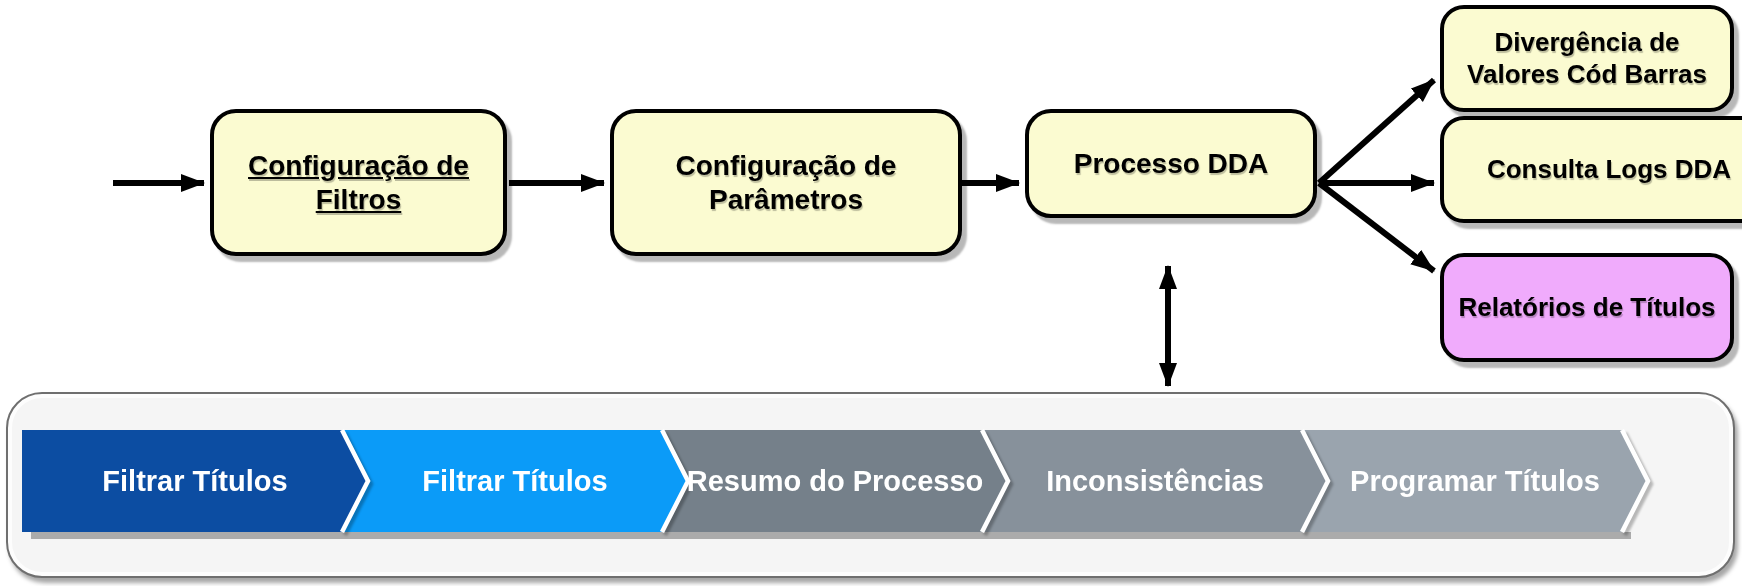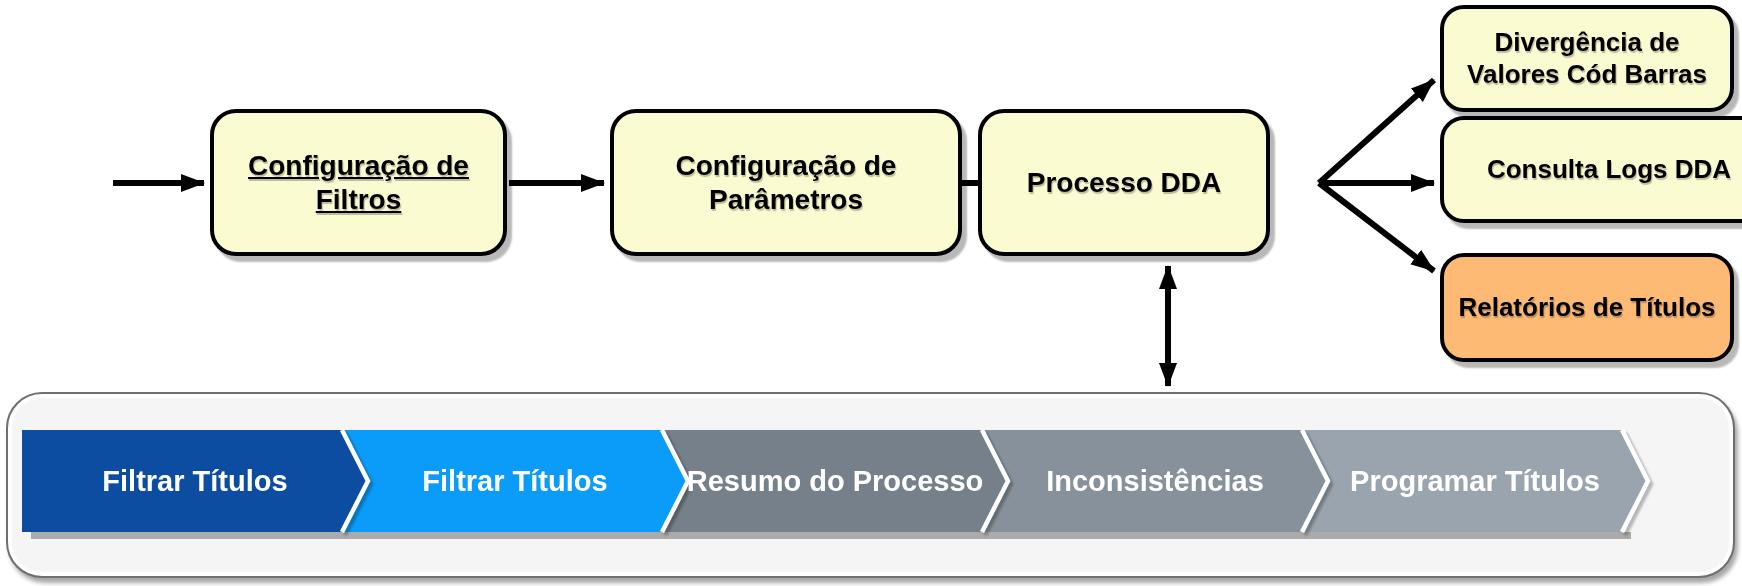--- a/index.html
+++ b/index.html
@@ -46,21 +46,21 @@
     border-radius: 50%;
     display: flex;
     align-items: center;
     justify-content: center;
     font-weight: bold;
     font-size: 20px;
     color: #000;
   }
   #node-step1 { left: 210px;  top: 109px; width: 297px; height: 147px; text-decoration: underline; }
   #node-step2 { left: 610px;  top: 109px; width: 352px; height: 147px; }
-  #node-step3 { left: 978px; top: 109px; width: 292px; height: 147px; }
+  #node-step3 { left: 1025px; top: 109px; width: 292px; height: 109px; }
   #node-out1  { left: 1440px; top: 5px;   width: 294px; height: 107px; }
   #node-out2  { left: 1440px; top: 116px; width: 338px; height: 107px; }
   #node-out3  { left: 1440px; top: 253px; width: 294px; height: 109px; }
   
   .wizard-panel {
     position: absolute;
     z-index: 1;
     box-sizing: border-box;
     left: 6px; top: 392px;
     width: 1729px; height: 186px;
@@ -153,17 +153,17 @@
   </div>
 
   <div class="node branch" id="node-out1" style="background-color: rgb(251, 251, 209);">
     <span>Divergência de Valores Cód Barras</span>
   </div>
 
   <div class="node branch" id="node-out2" style="background-color: rgb(251, 251, 209);">
     <span>Consulta Logs DDA</span>
   </div>
 
-  <div class="node branch" id="node-out3" style="background-color: #fdba74; align-items: center;">
+  <div class="node branch" id="node-out3" style="background-color: #f0abfc; align-items: center;">
     <span>Relatórios de Títulos</span>
   </div>
 
 </div>
 
 </body></html>

